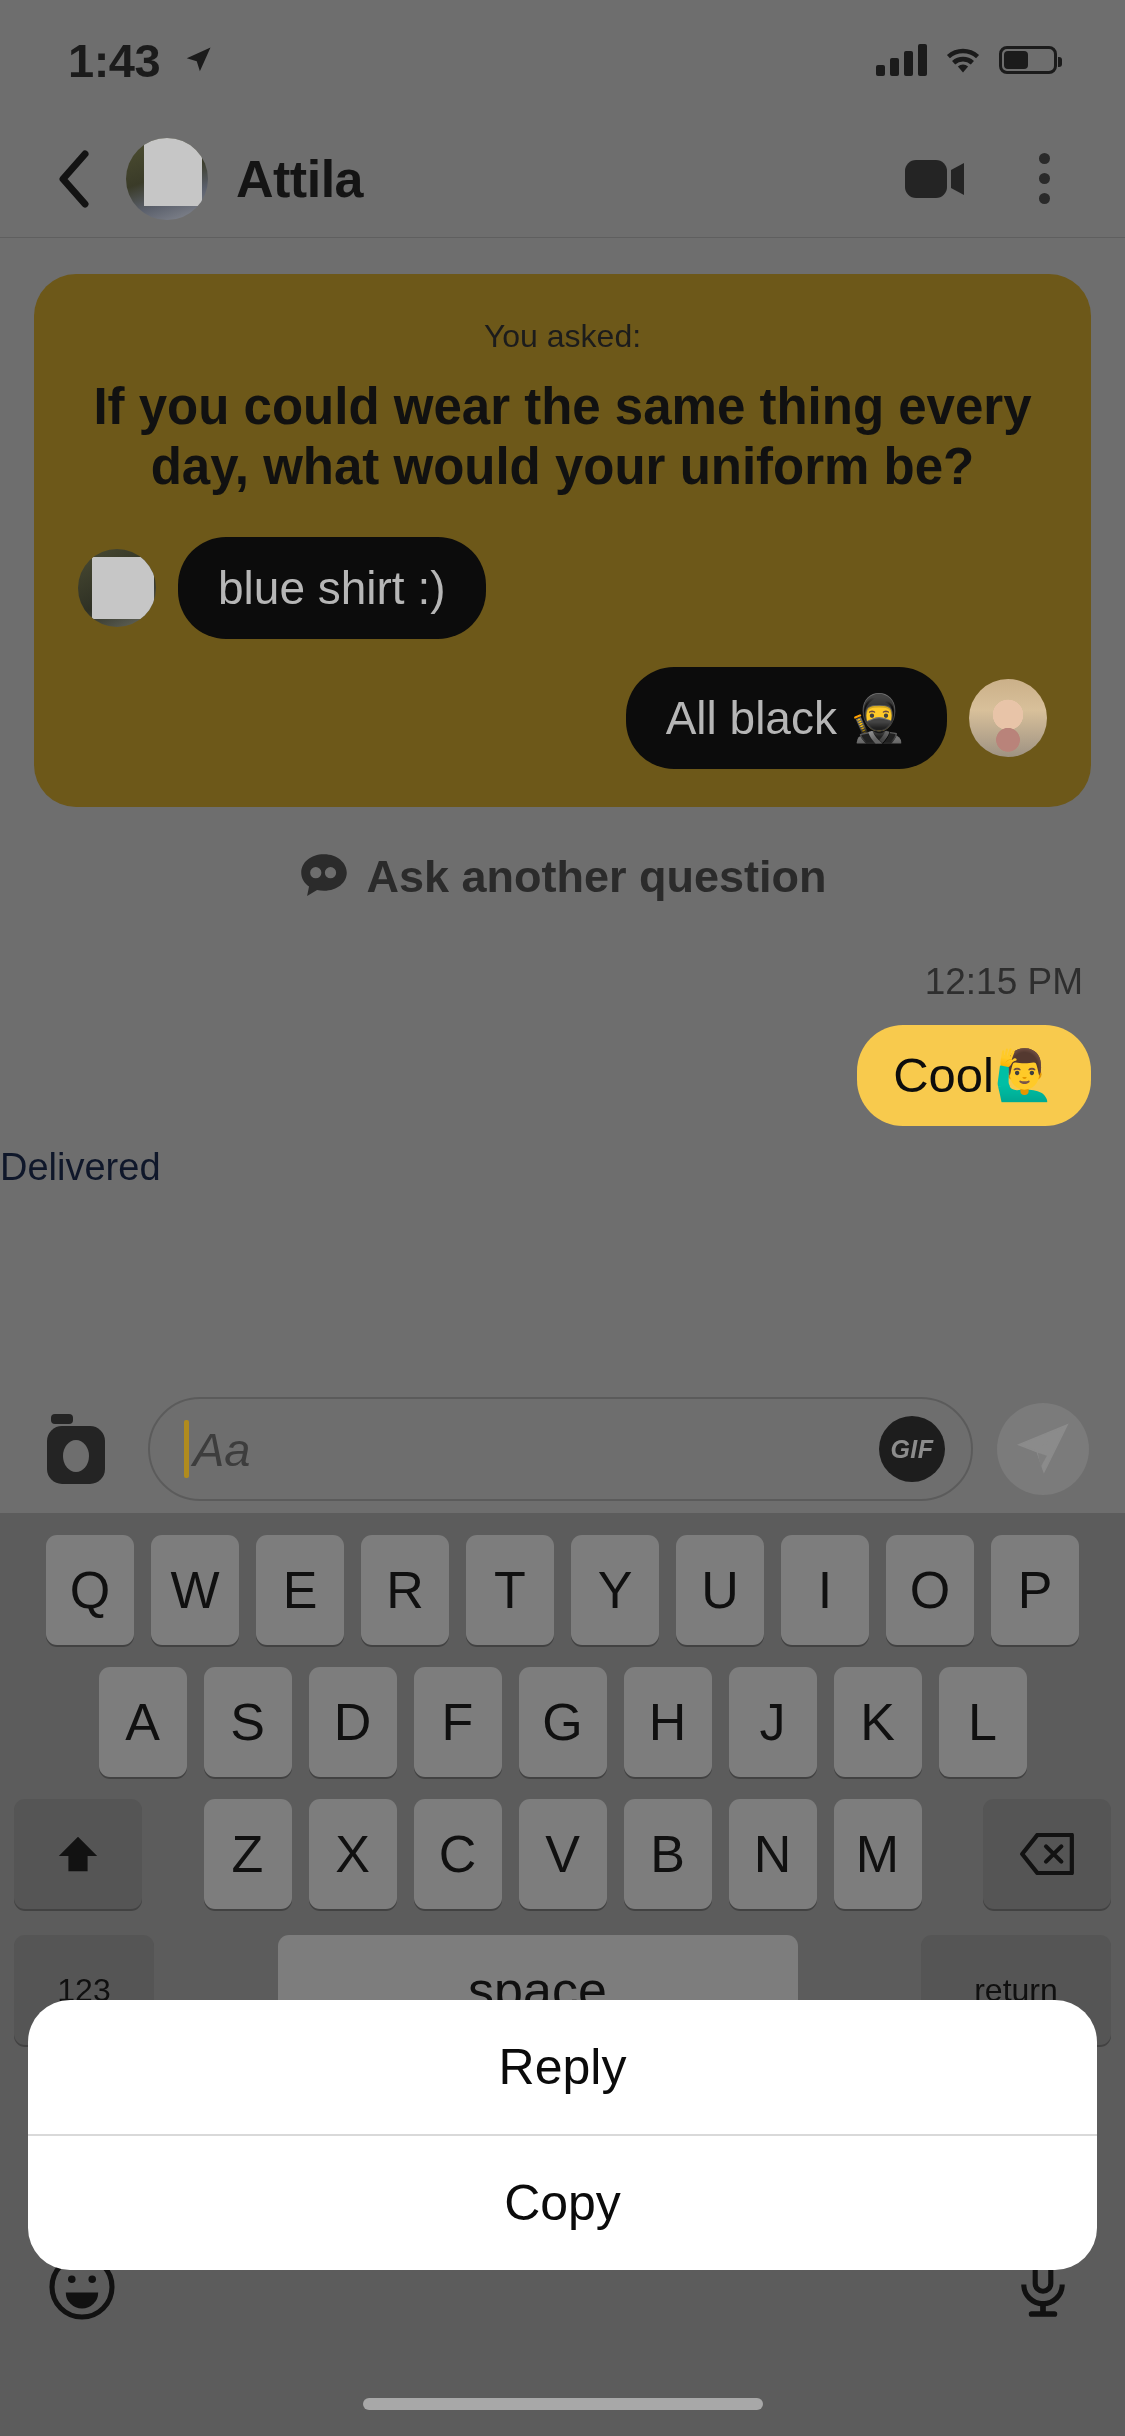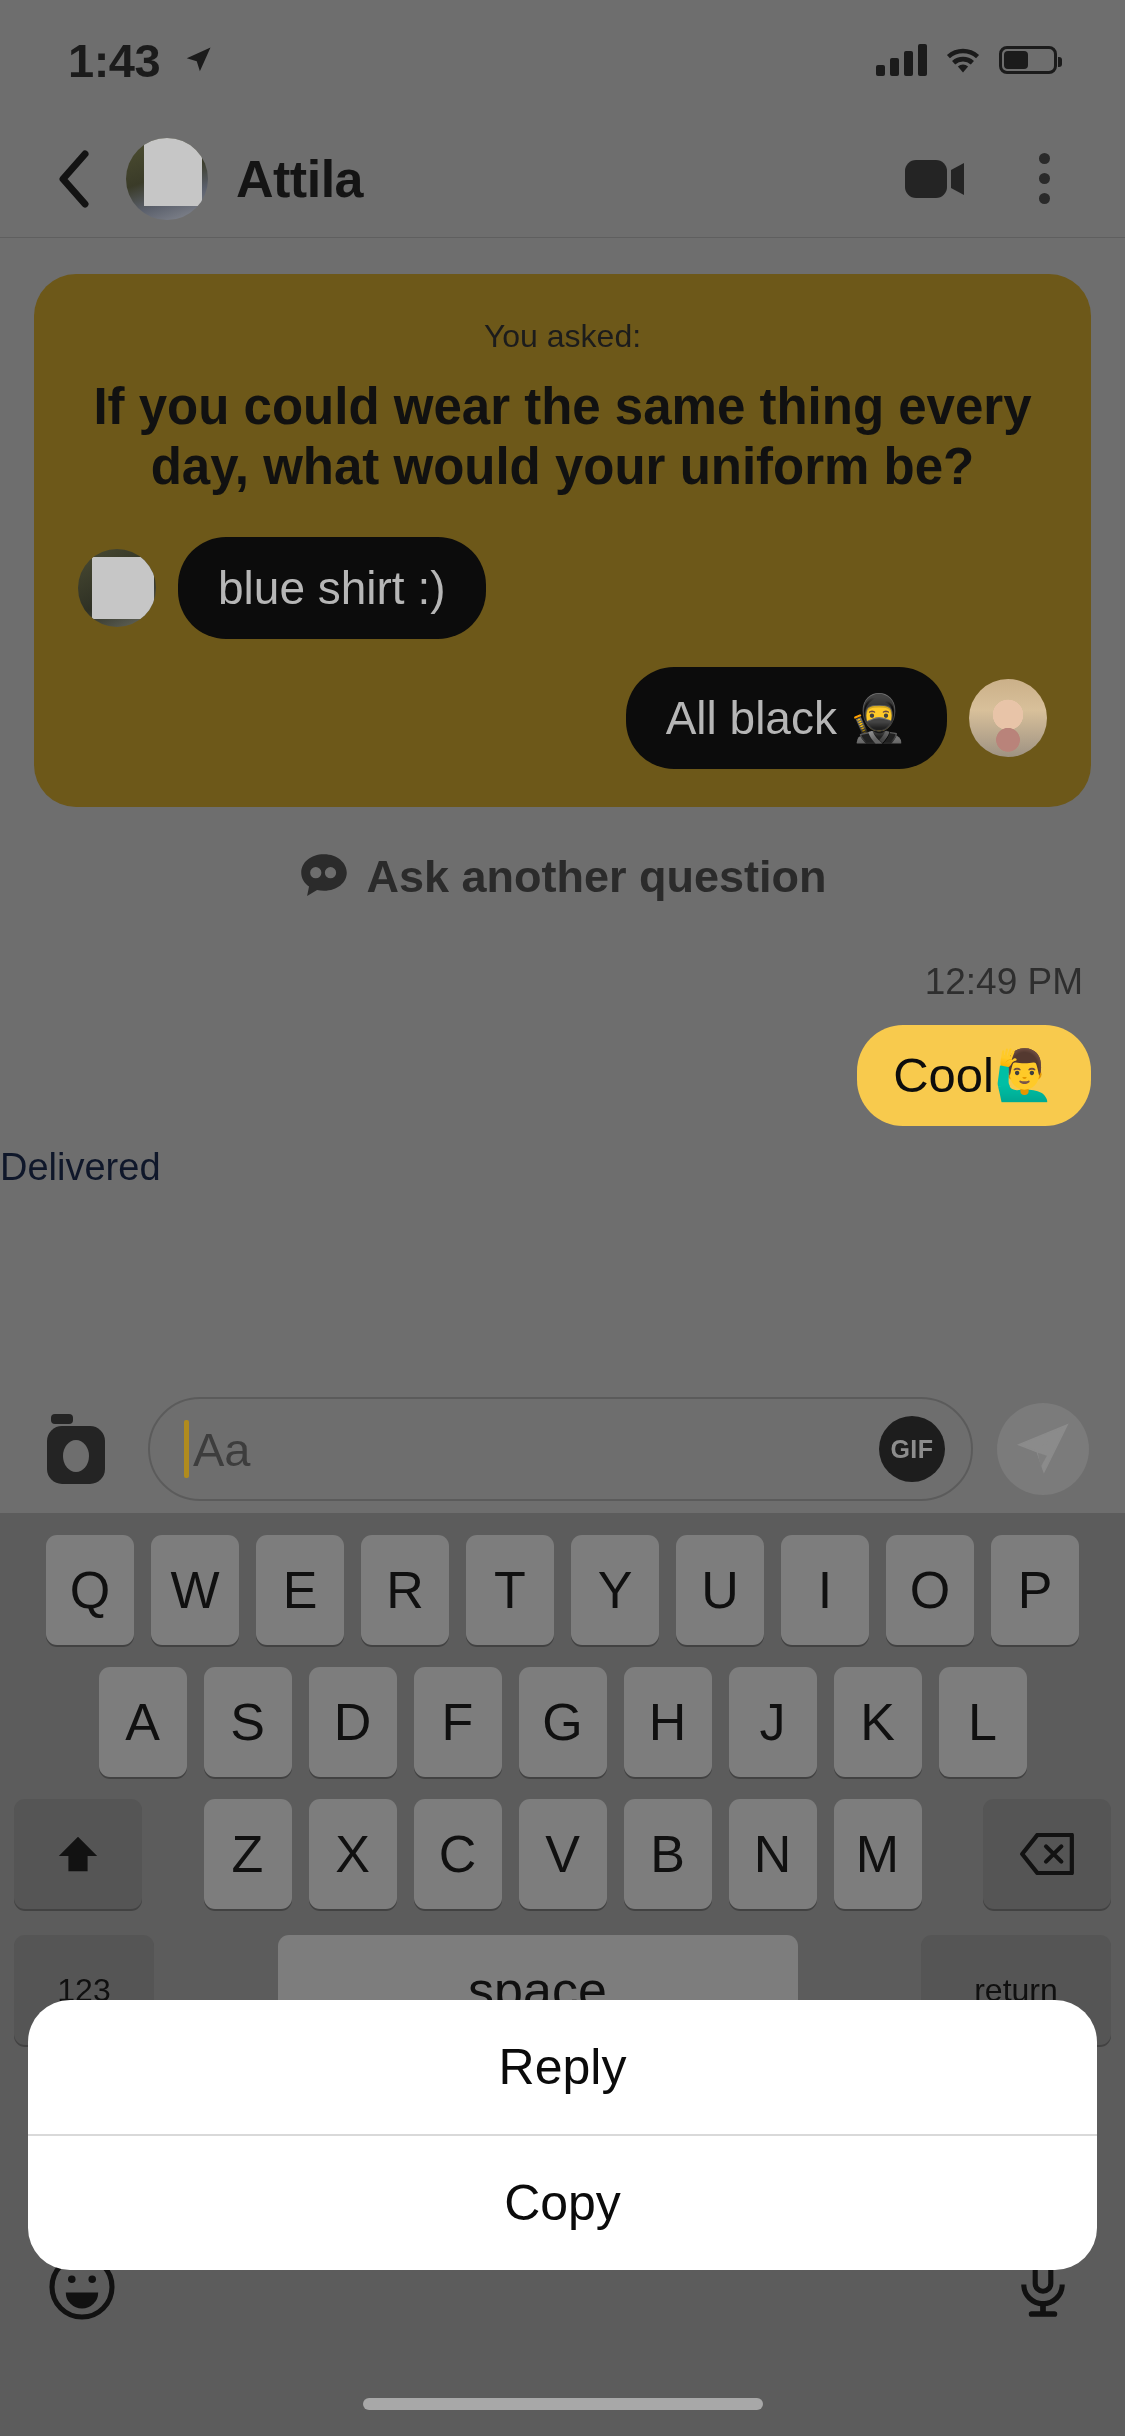--- a/index.html
+++ b/index.html
@@ -127,21 +127,21 @@
   }
 
   
   .input-bar {
     position: absolute; top: 1385px; left: 0; width: 1125px; height: 128px;
     display:flex; align-items:center; padding: 0 36px;
   }
   .cam-btn { width: 88px; height: 74px; display:flex; align-items:center; justify-content:center; }
   .composer {
     flex: 1; height: 104px; margin: 0 24px; border: 2px solid rgba(0,0,0,0.17);
-    border-radius: 52px; display:flex; align-items:center; padding: 0 26px 0 34px;
+    border-radius: 52px; display:flex; align-items:center; padding: 0 26px 0 34px; font-style: italic;
   }
   .caret { width: 5px; height: 58px; background: #b08b1e; border-radius: 2px; }
   .ph { font-size: 47px; color: #3d3d3d; margin-left: 4px; }
   .composer-spacer { flex: 1; }
   .gif-btn {
     width: 66px; height: 66px; border-radius: 50%; background: #1d1d1d;
     color: #8c8c8c; font-size: 25px; font-weight: 700;
     display:flex; align-items:center; justify-content:center; letter-spacing: 0.5px;
   }
   .send-btn {
@@ -266,21 +266,21 @@
     </div>
 
     <div class="ask-row">
       <svg class="quote-icon" viewBox="0 0 24 24">
         <path d="M12 1.5 C5.8 1.5 1.5 5.3 1.5 10 c0 2.6 1.4 4.9 3.6 6.4 l-0.9 4.4 4.6 -2.8 c1 0.2 2.1 0.3 3.2 0.3 6.2 0 10.5 -3.8 10.5 -8.3 S18.2 1.5 12 1.5 Z" fill="#2b2b2b"></path>
         <path d="M8.2 7.4 a2.6 2.6 0 1 0 0 5.2 2.6 2.6 0 0 0 0 -5.2 Z M15 7.4 a2.6 2.6 0 1 0 0 5.2 2.6 2.6 0 0 0 0 -5.2 Z" fill="#6e6e6e"></path>
       </svg>
       <span class="ask-label">Ask another question</span>
     </div>
 
-    <div class="timestamp">12:49 PM</div>
+    <div class="timestamp">12:15 PM</div>
 
     <div class="sent-row">
       <div class="bubble-yellow">Cool🙋‍♂️</div>
     </div>
 
     <div class="delivered">Delivered</div>
   </div>
 
   <div class="input-bar">
     <div class="cam-btn">

